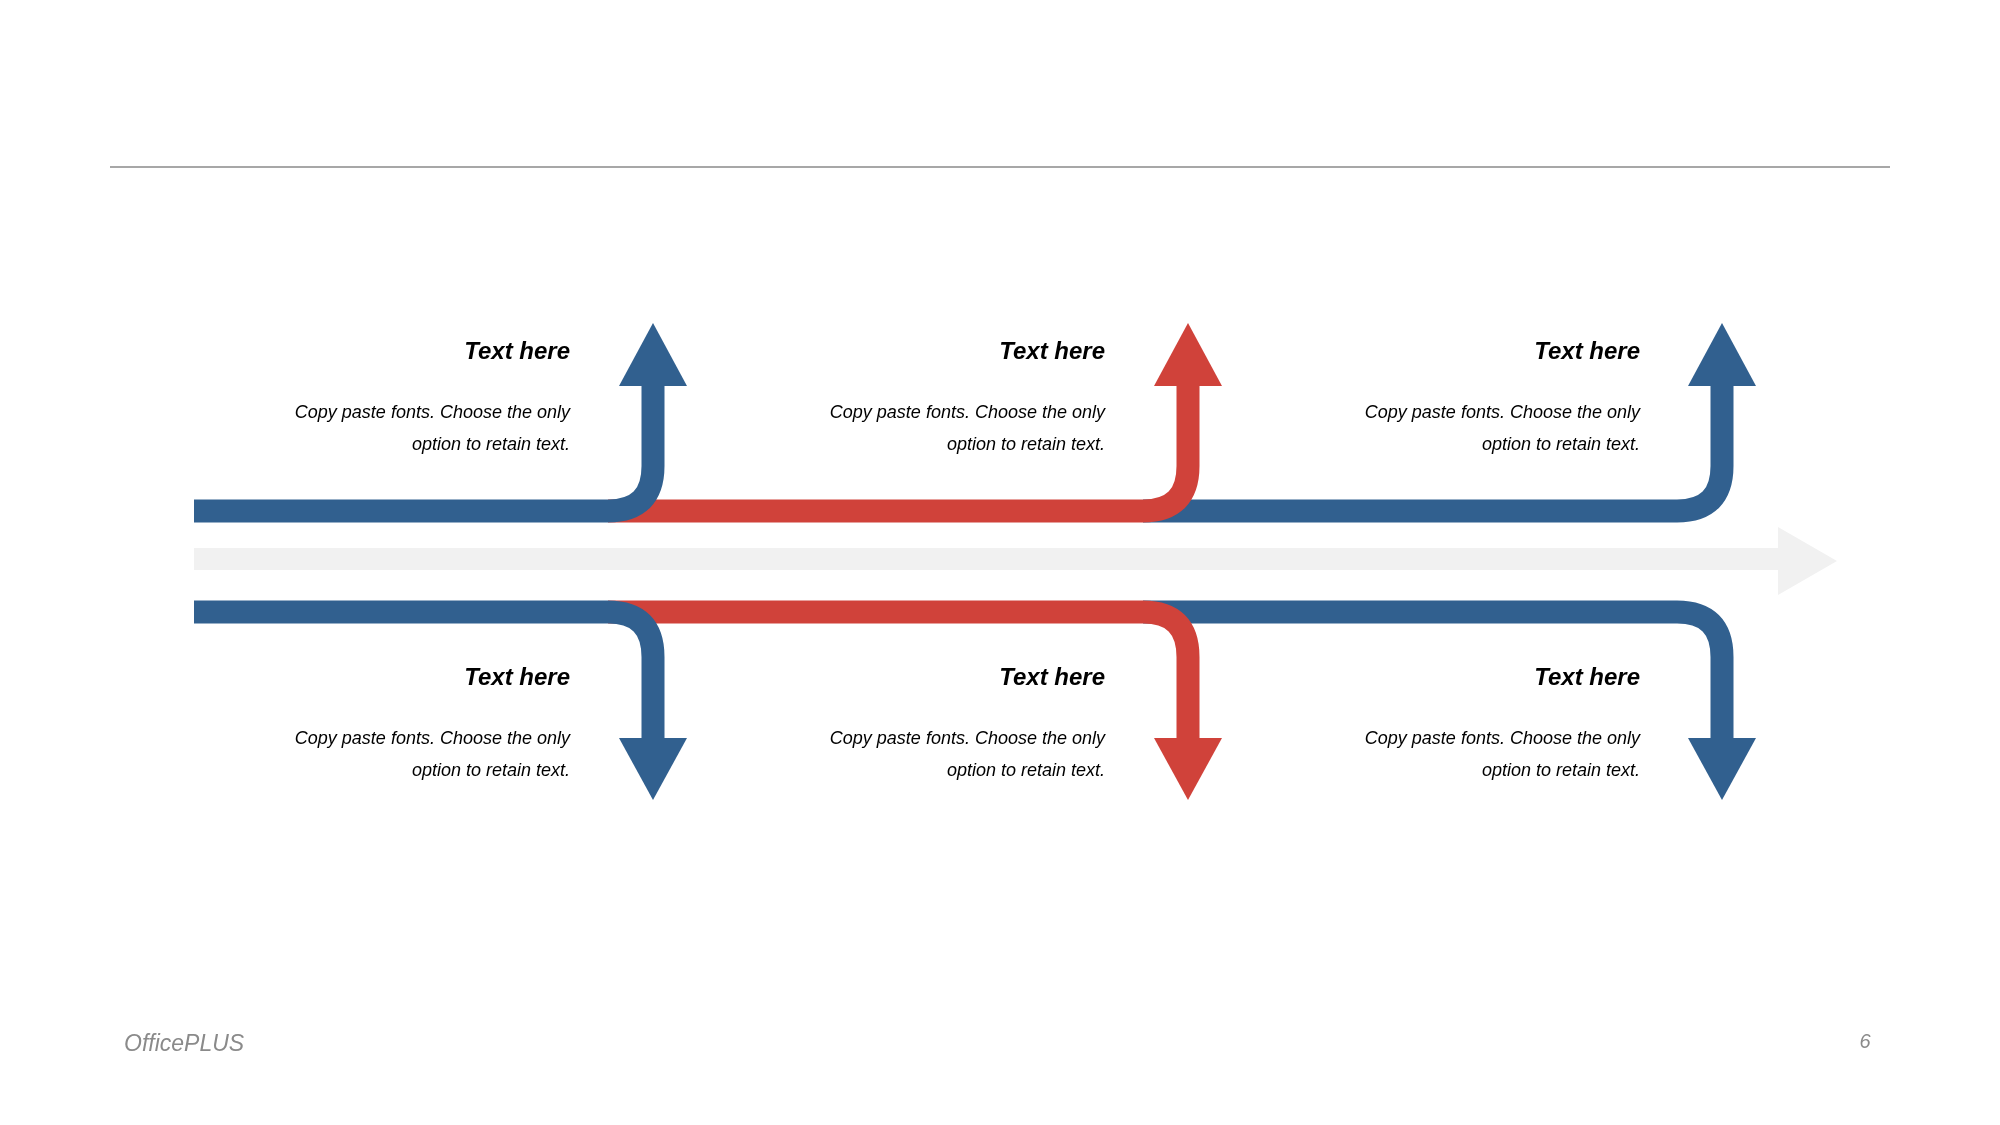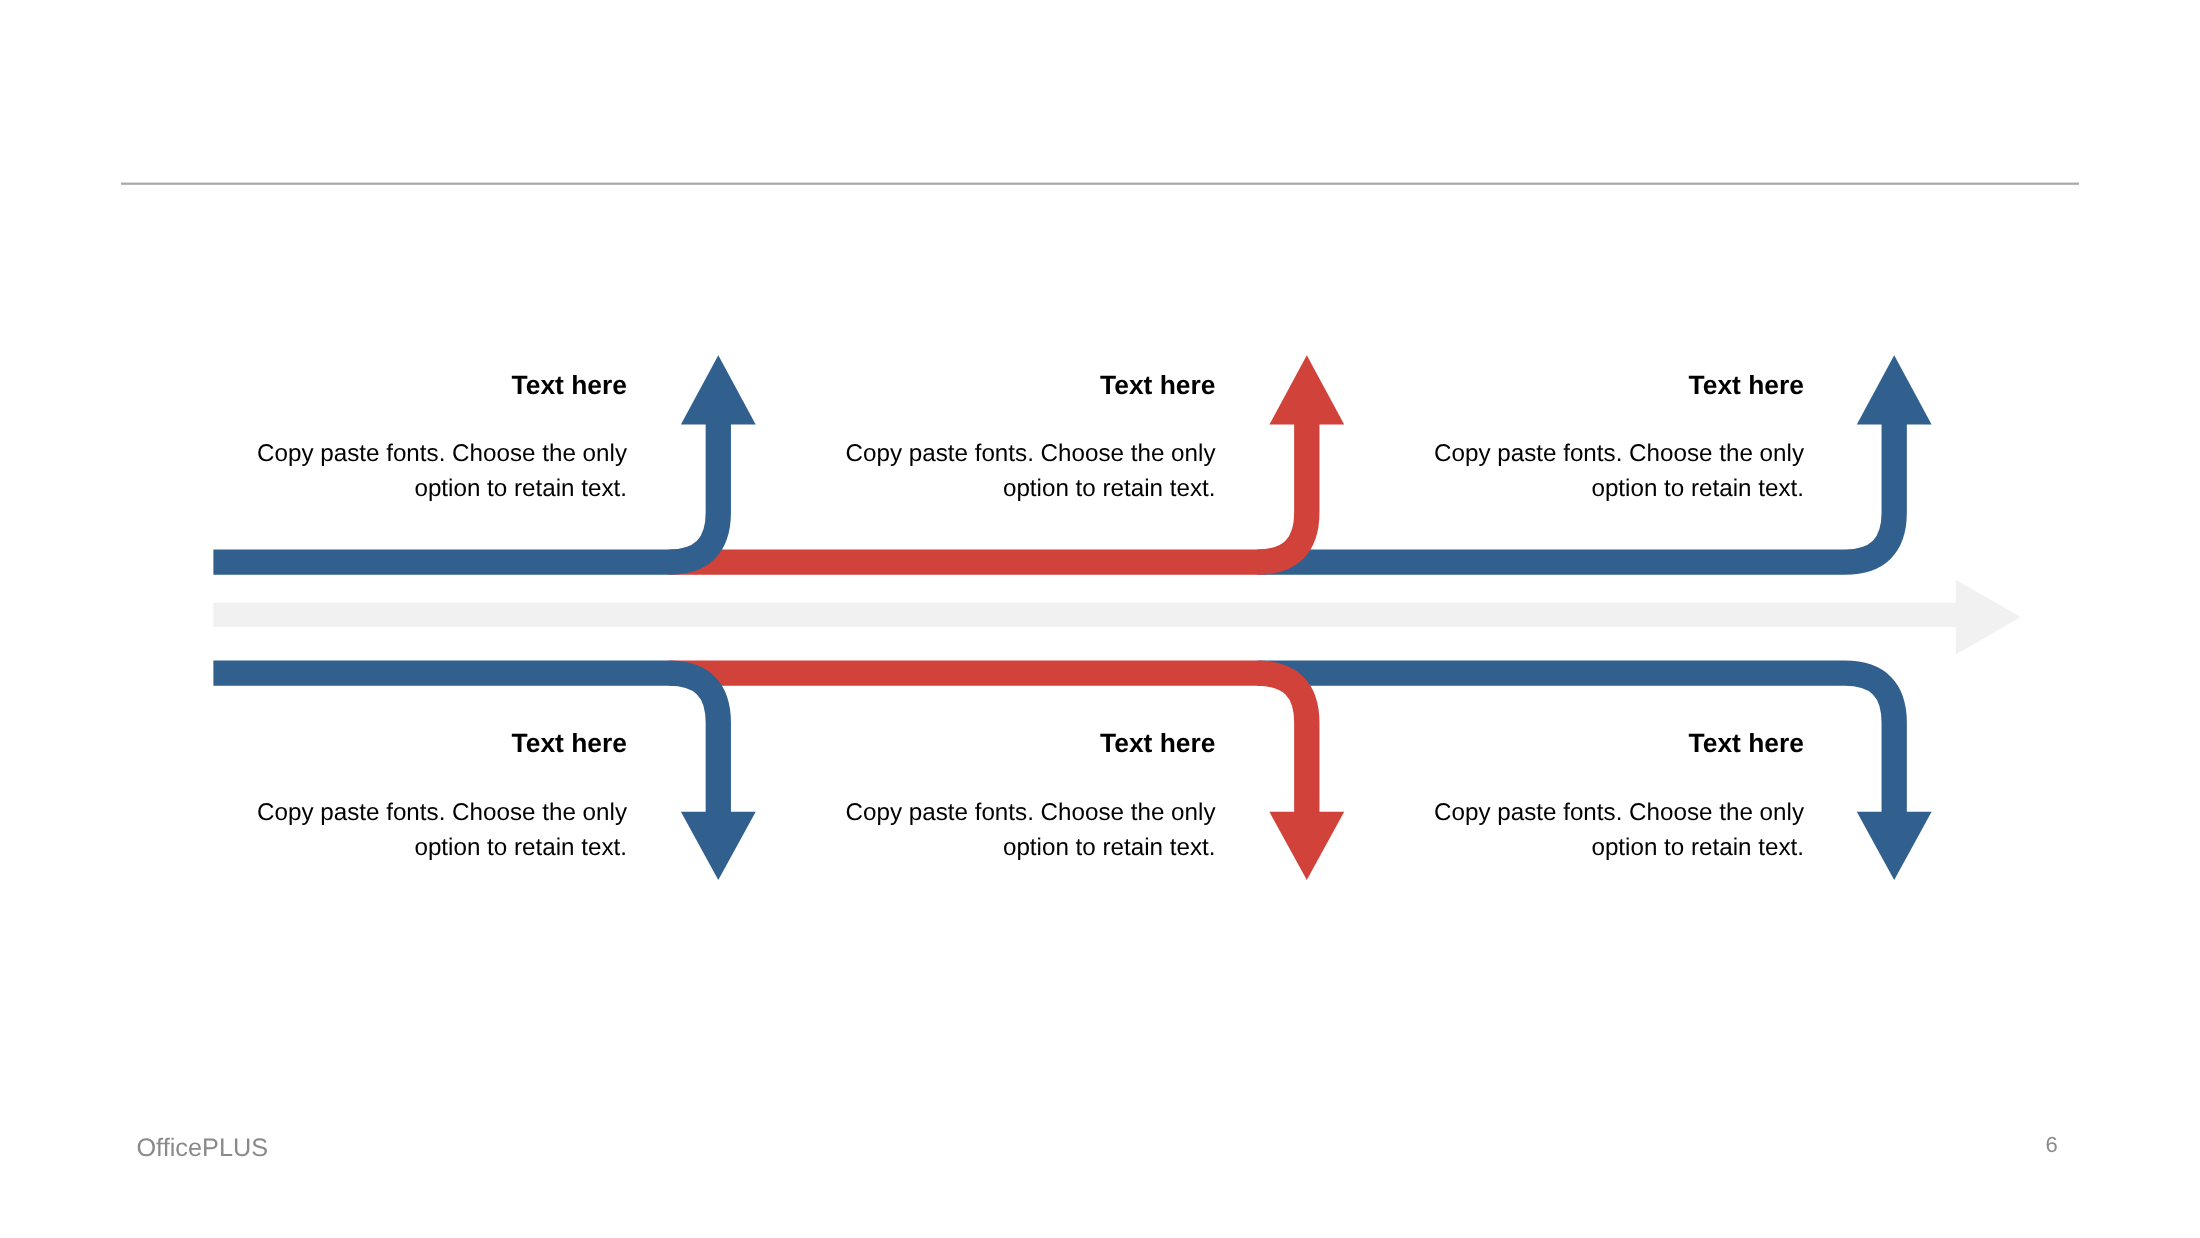--- a/index.html
+++ b/index.html
@@ -15,20 +15,21 @@
     --divider: #A7A7A7;
     --footer-text: #8A8A8A;
     --text: #000000;
   }
   .slide {
     position: relative;
     width: 2000px;
     height: 1125px;
     background: #ffffff;
     overflow: hidden;
+    font-style: italic;
   }
   .divider {
     position: absolute;
     left: 110px;
     top: 166px;
     width: 1780px;
     height: 2px;
     background: var(--divider);
   }
   .diagram {
@@ -42,21 +43,21 @@
     text-align: right;
     color: var(--text);
   }
   .tb-title {
     font-size: 24px;
     font-weight: bold;
     line-height: 30px;
   }
   .tb-body {
     margin-top: 30px;
-    font-size: 22px;
+    font-size: 18px;
     line-height: 32px;
   }
   
   .tb.t1 { top: 336px; right: 1430px; }
   .tb.t2 { top: 336px; right: 895px; }
   .tb.t3 { top: 336px; right: 360px; }
   
   .tb.b1 { top: 662px; right: 1430px; }
   .tb.b2 { top: 662px; right: 895px; }
   .tb.b3 { top: 662px; right: 360px; }

